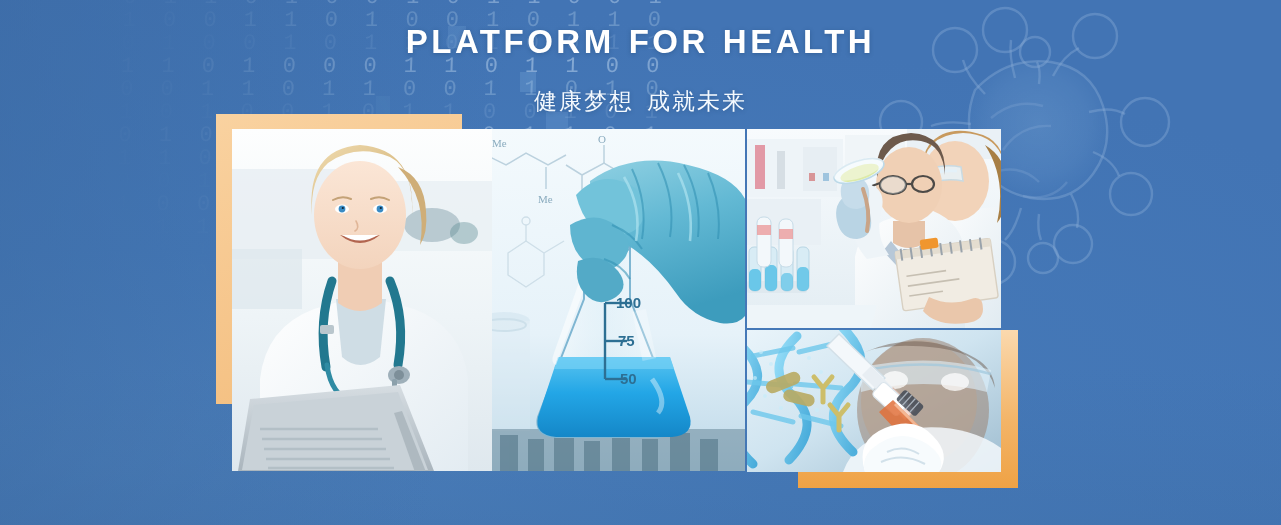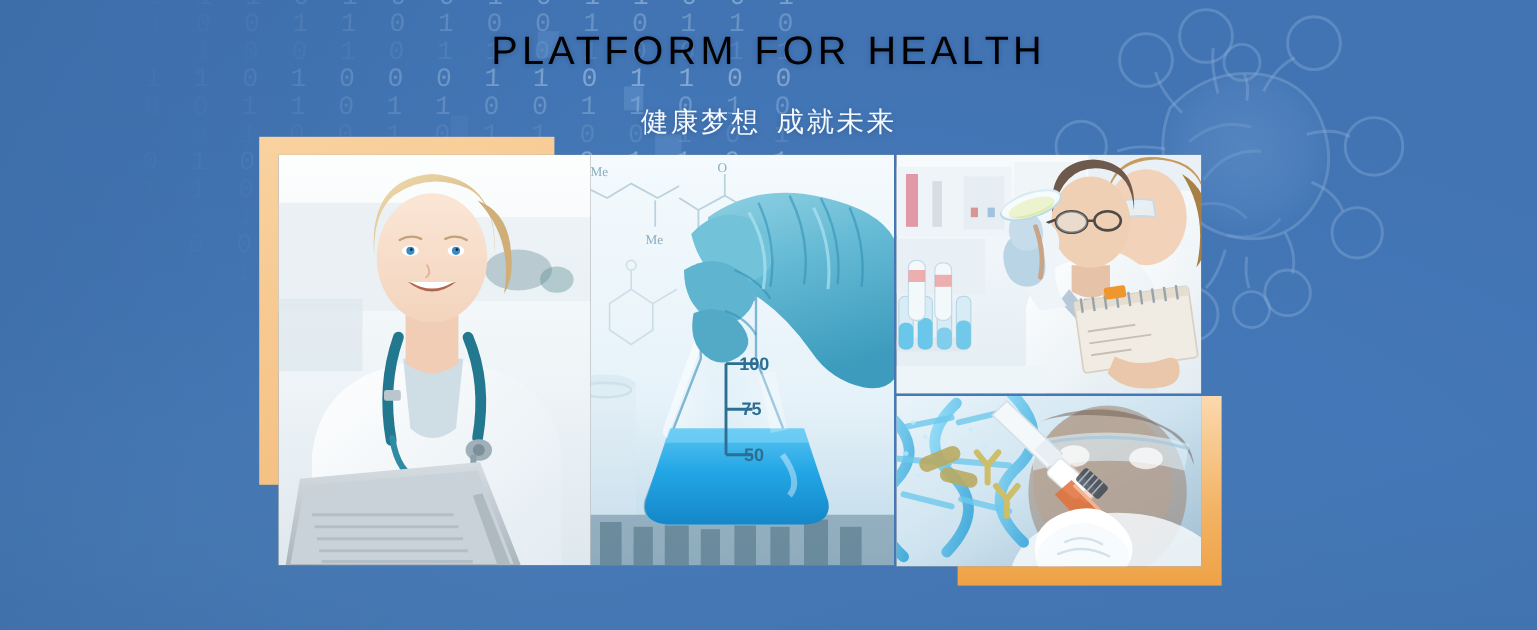--- a/index.html
+++ b/index.html
@@ -65,21 +65,21 @@
 
   .frame-accent-tl{
     position:absolute;left:216px;top:114px;width:246px;height:290px;
     background:linear-gradient(160deg,#f9d2a0 0%,#f6c68c 55%,#f3bd7c 100%);
   }
   .frame-accent-br{
     position:absolute;left:798px;top:330px;width:220px;height:158px;
     background:linear-gradient(180deg,#fbd9ae 0%,#f3b467 58%,#efa245 100%);
   }
 
-  .photo{position:absolute;overflow:hidden;background:#a3a3a3;}
+  .photo{position:absolute;overflow:hidden;background:#15803d;}
 
   
   .photo-doctor{left:232px;top:129px;width:262px;height:342px;}
   
   .photo-flask{left:492px;top:129px;width:253px;height:342px;}
   
   .photo-researchers{left:747px;top:129px;width:254px;height:199px;}
   
   .photo-dna{left:747px;top:330px;width:254px;height:142px;}
 
@@ -87,22 +87,22 @@
 
   
   .headline{
     position:absolute;left:0;top:22px;width:100%;
     text-align:center;
     pointer-events:none;
   }
   .title{
     font-size:33px;
     letter-spacing:3.5px;
-    color:#000000;
-    font-weight:400;
+    color:#ffffff;
+    font-weight:700;
     line-height:40px;
     text-shadow:0 1px 4px rgba(24,58,98,.35);
   }
   .title .sp{display:inline-block;width:14px;}
   .subtitle{
     margin-top:24px;
     font-size:23px;
     letter-spacing:2px;
     color:#f4f9fe;
     font-weight:400;

